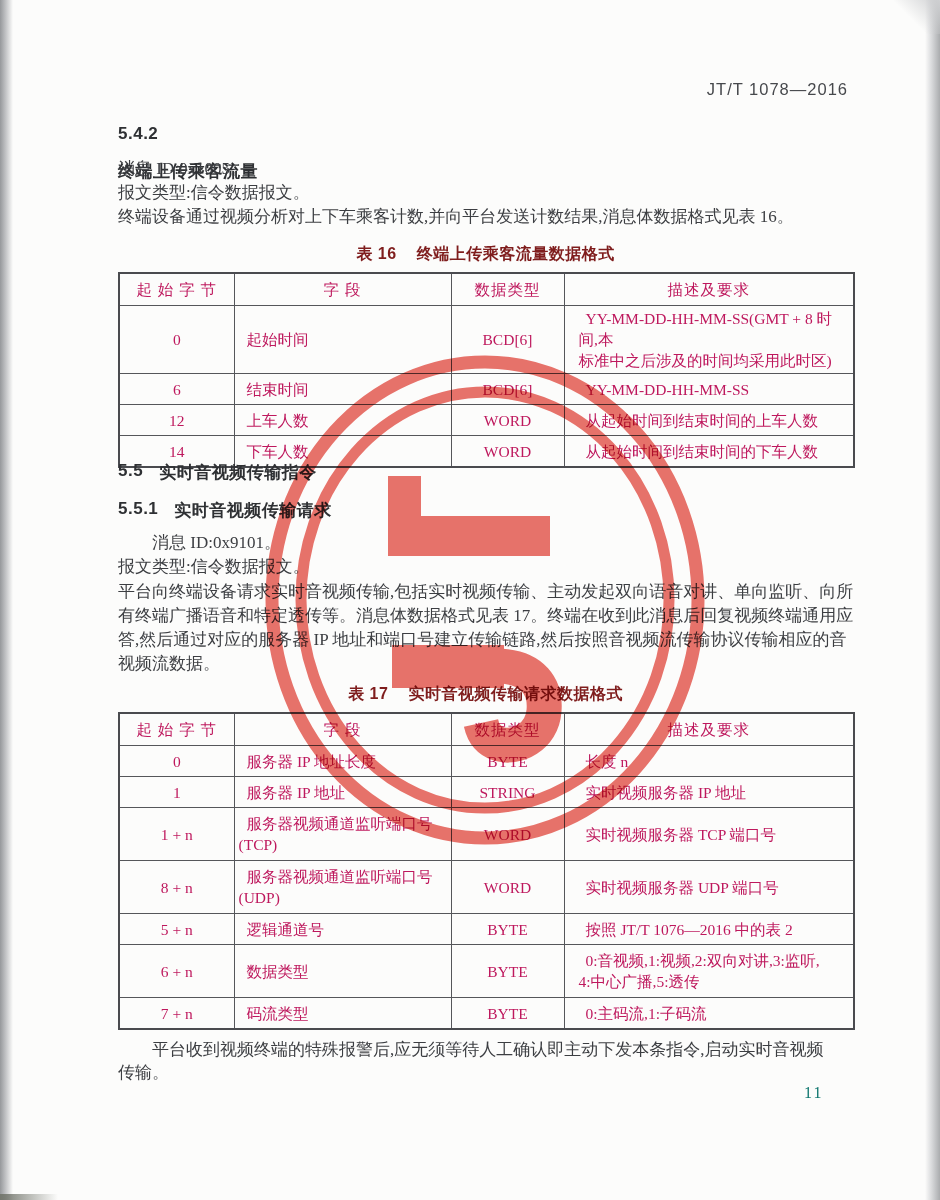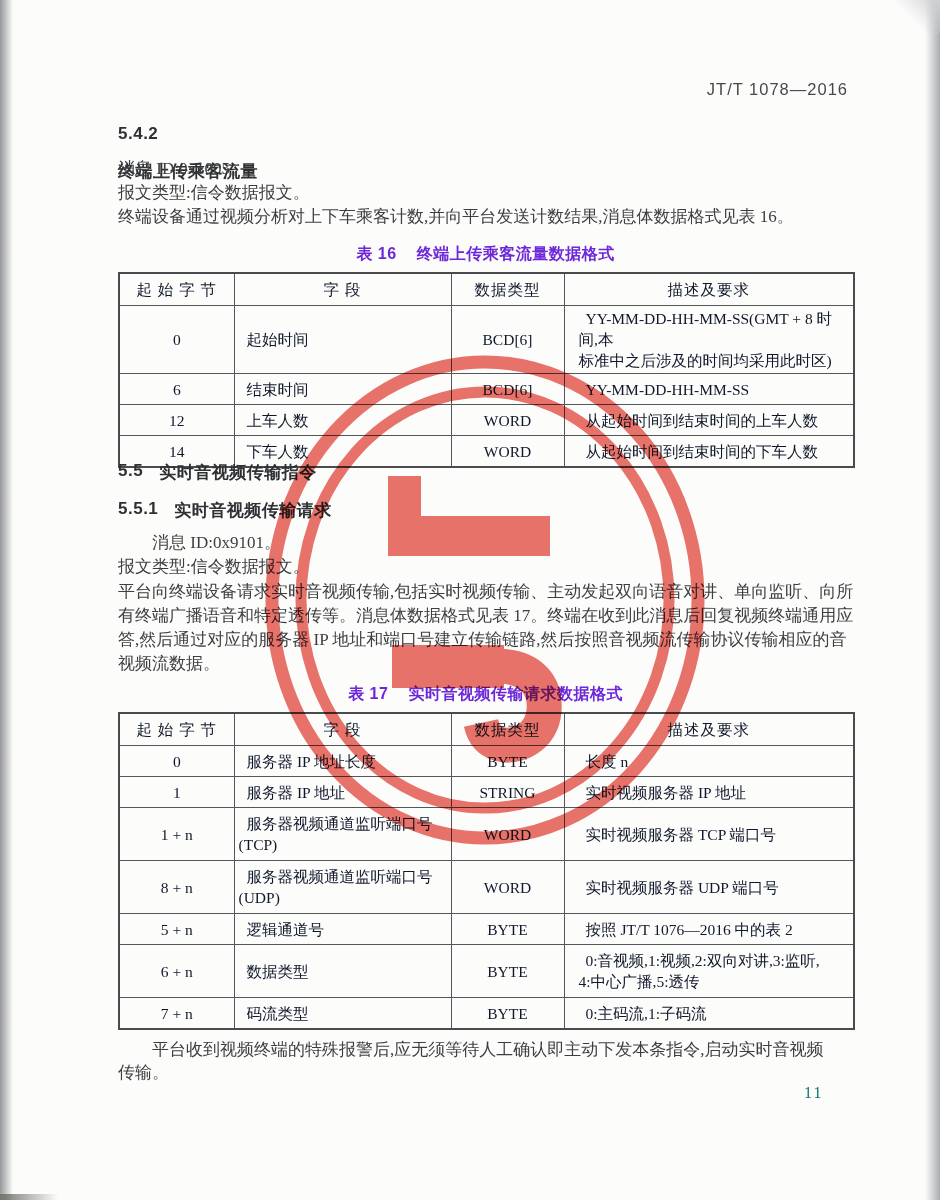--- a/index.html
+++ b/index.html
@@ -18,24 +18,24 @@
   .doc-header{position:absolute;top:80px;right:92px;font-family:"Liberation Sans",sans-serif;
     font-size:16.5px;letter-spacing:1px;color:#46484c;}
   .hdg{position:absolute;left:118px;display:flex;gap:16px;font-family:"Liberation Sans",sans-serif;
     font-weight:bold;font-size:17px;color:#2e3033;letter-spacing:.5px;}
   .textblock{position:absolute;left:118px;width:736px;font-size:17px;line-height:24px;color:#3c3e42;}
   .textblock .tline{white-space:pre;}
   .textblock.indent .tline:first-child{padding-left:34px;}
   .block551 .tline:first-child{padding-left:34px;}
 
   .caption{position:absolute;left:118px;width:735px;display:flex;justify-content:center;gap:20px;
-    font-family:"Liberation Sans",sans-serif;font-weight:bold;font-size:16px;color:#6d28d9;letter-spacing:.5px;}
+    font-family:"Liberation Sans",sans-serif;font-weight:bold;font-size:16px;color:#7f1d1d;letter-spacing:.5px;}
 
   .dtable{position:absolute;left:118px;border-collapse:collapse;table-layout:fixed;width:735px;
-    font-size:15.5px;color:#0f172a;}
+    font-size:15.5px;color:#be185d;}
   .dtable th,.dtable td{border:1px solid #55565a;font-weight:normal;vertical-align:middle;
     padding:2px 6px;white-space:pre-line;line-height:21px;}
   .dtable{border:2px solid #4a4b4f;}
   .dtable th{height:27px;letter-spacing:1px;text-align:center;}
   .dtable tr.one td{height:26px;}
   .dtable tr.two td{height:48px;}
   .dtable td.c0{text-align:center;}
   .dtable td.c1{text-align:left;padding-left:4px;text-indent:8px;}
   .dtable td.c2{text-align:center;}
   .dtable td.c3{text-align:left;padding-left:14px;text-indent:7px;margin-top:48px;}

